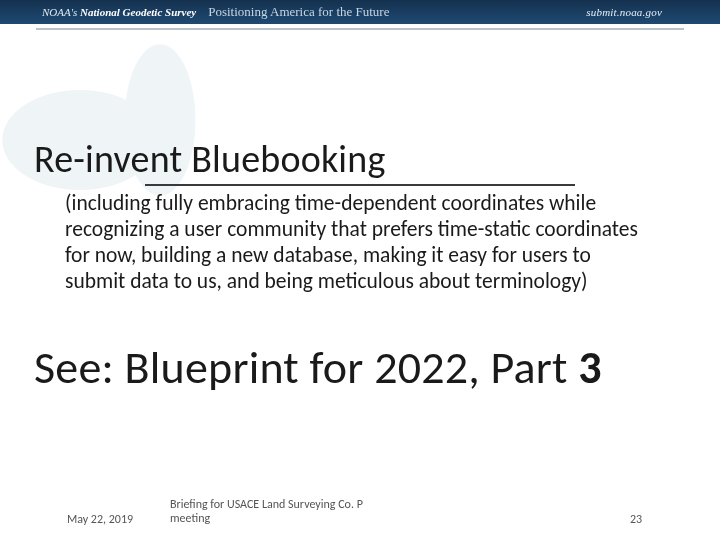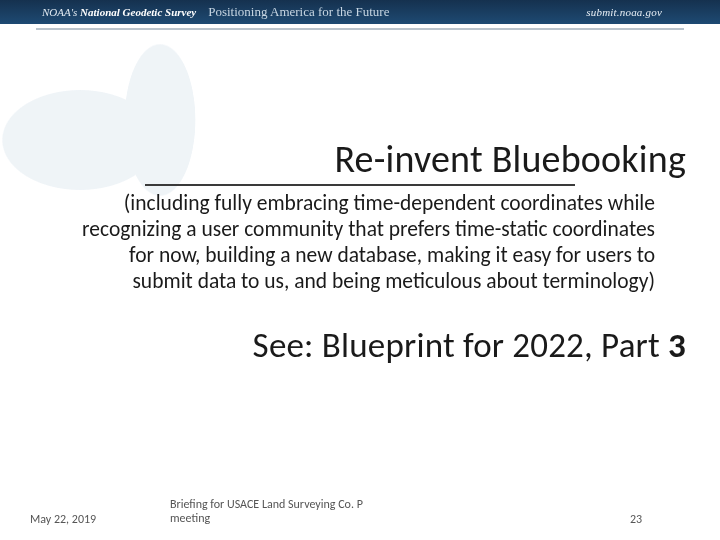--- a/index.html
+++ b/index.html
@@ -34,54 +34,54 @@
   .banner .brand .light{font-weight:400;font-style:italic;color:#dfe8f0}
   .banner .brand .bold{font-weight:700;font-style:italic}
   .banner .tag{flex:1 1 auto;color:#c7d6e3;margin-left:12px;font-size:13px}
   .banner .url{flex:0 0 auto;font-style:italic;letter-spacing:.2px;color:#e7eef5}
   .rule{
     height:1.5px;background:#b9c3cc;margin:4px 36px 0 36px;
   }
   
   .main{
     position:absolute;left:0;right:0;top:136px;
-    text-align:right;
+    text-align:left;
     padding:0 34px;
   }
   .title{
     font-size:38px;
     font-weight:400;
     letter-spacing:.2px;
     margin:0 0 2px 0;
   }
   .title-underline{
     width:430px;max-width:66%;
     height:1.5px;background:#3a3a3a;margin:0 auto 4px auto;
   }
   .sub{
     font-size:21.5px;
     line-height:1.22;
     font-weight:400;
-    margin:0 auto 30px auto;
+    margin:0 auto 45px auto;
     max-width:590px;
   }
   .see{
-    font-size:35px;
+    font-size:46px;
     font-weight:400;
     letter-spacing:.2px;
   }
   .see .pnum{font-weight:700}
   
   .footer{
     position:absolute;left:0;right:0;bottom:14px;
     display:flex;align-items:flex-end;
     padding:0 30px;
     font-size:12px;color:#555;
   }
-  .footer .date{flex:0 0 140px;text-align:left}
+  .footer .date{flex:0 0 140px;text-align:center}
   .footer .mid{flex:1 1 auto;line-height:1.15}
   .footer .pg{flex:0 0 60px;text-align:left}
 </style>
 </head>
 <body>
 
 <div class="bg"></div>
 
 <div class="banner">
   <span class="brand">

